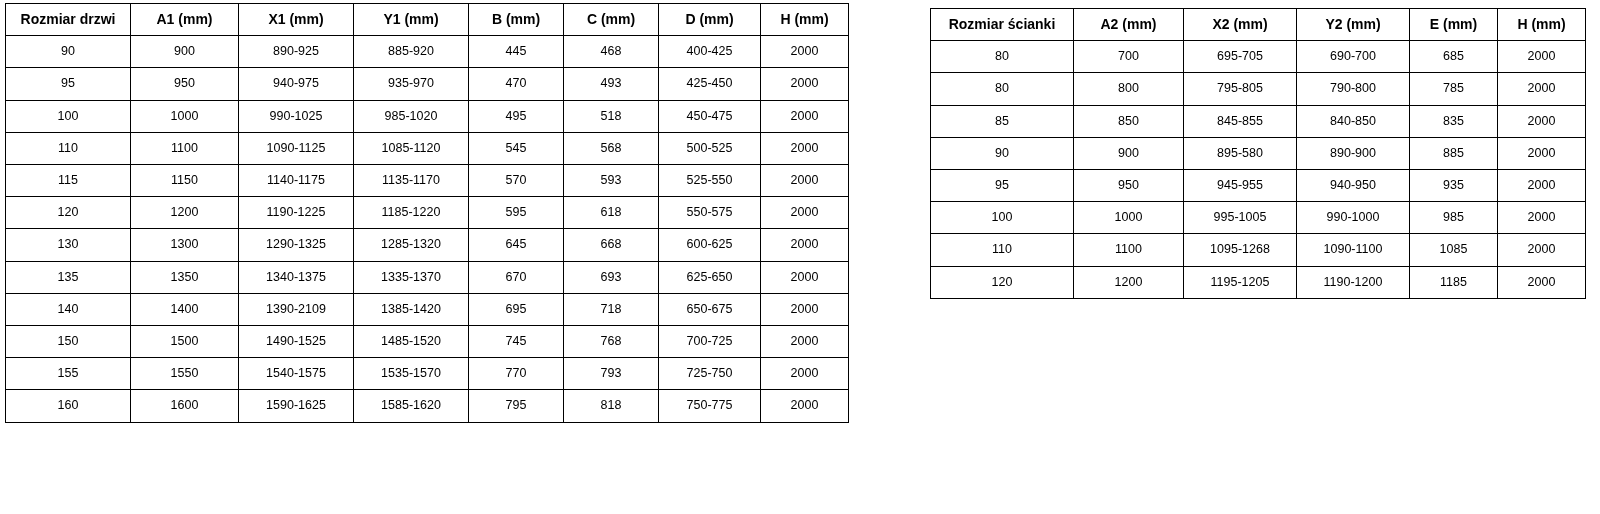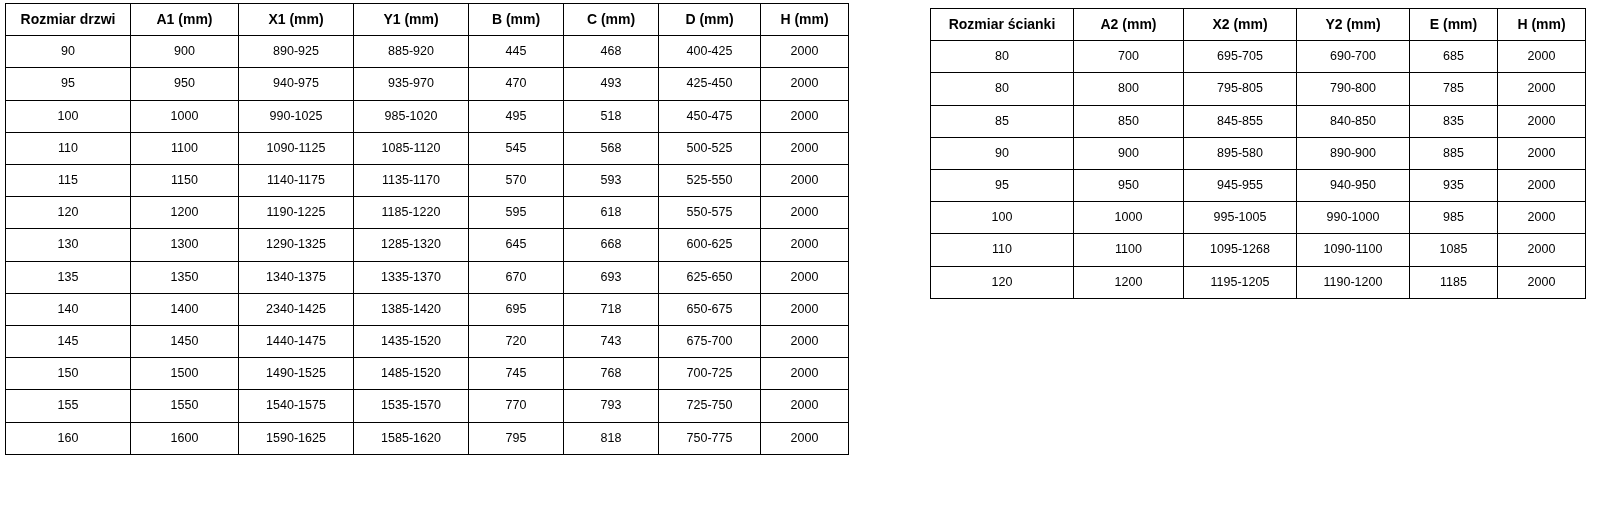--- a/index.html
+++ b/index.html
@@ -175,35 +175,25 @@
             <td>1340-1375</td>
             <td>1335-1370</td>
             <td>670</td>
             <td>693</td>
             <td>625-650</td>
             <td>2000</td>
           </tr>
           <tr>
             <td>140</td>
             <td>1400</td>
-            <td>2340-1425</td>
+            <td>1390-2109</td>
             <td>1385-1420</td>
             <td>695</td>
             <td>718</td>
             <td>650-675</td>
-            <td>2000</td>
-          </tr>
-          <tr>
-            <td>145</td>
-            <td>1450</td>
-            <td>1440-1475</td>
-            <td>1435-1520</td>
-            <td>720</td>
-            <td>743</td>
-            <td>675-700</td>
             <td>2000</td>
           </tr>
           <tr>
             <td>150</td>
             <td>1500</td>
             <td>1490-1525</td>
             <td>1485-1520</td>
             <td>745</td>
             <td>768</td>
             <td>700-725</td>

